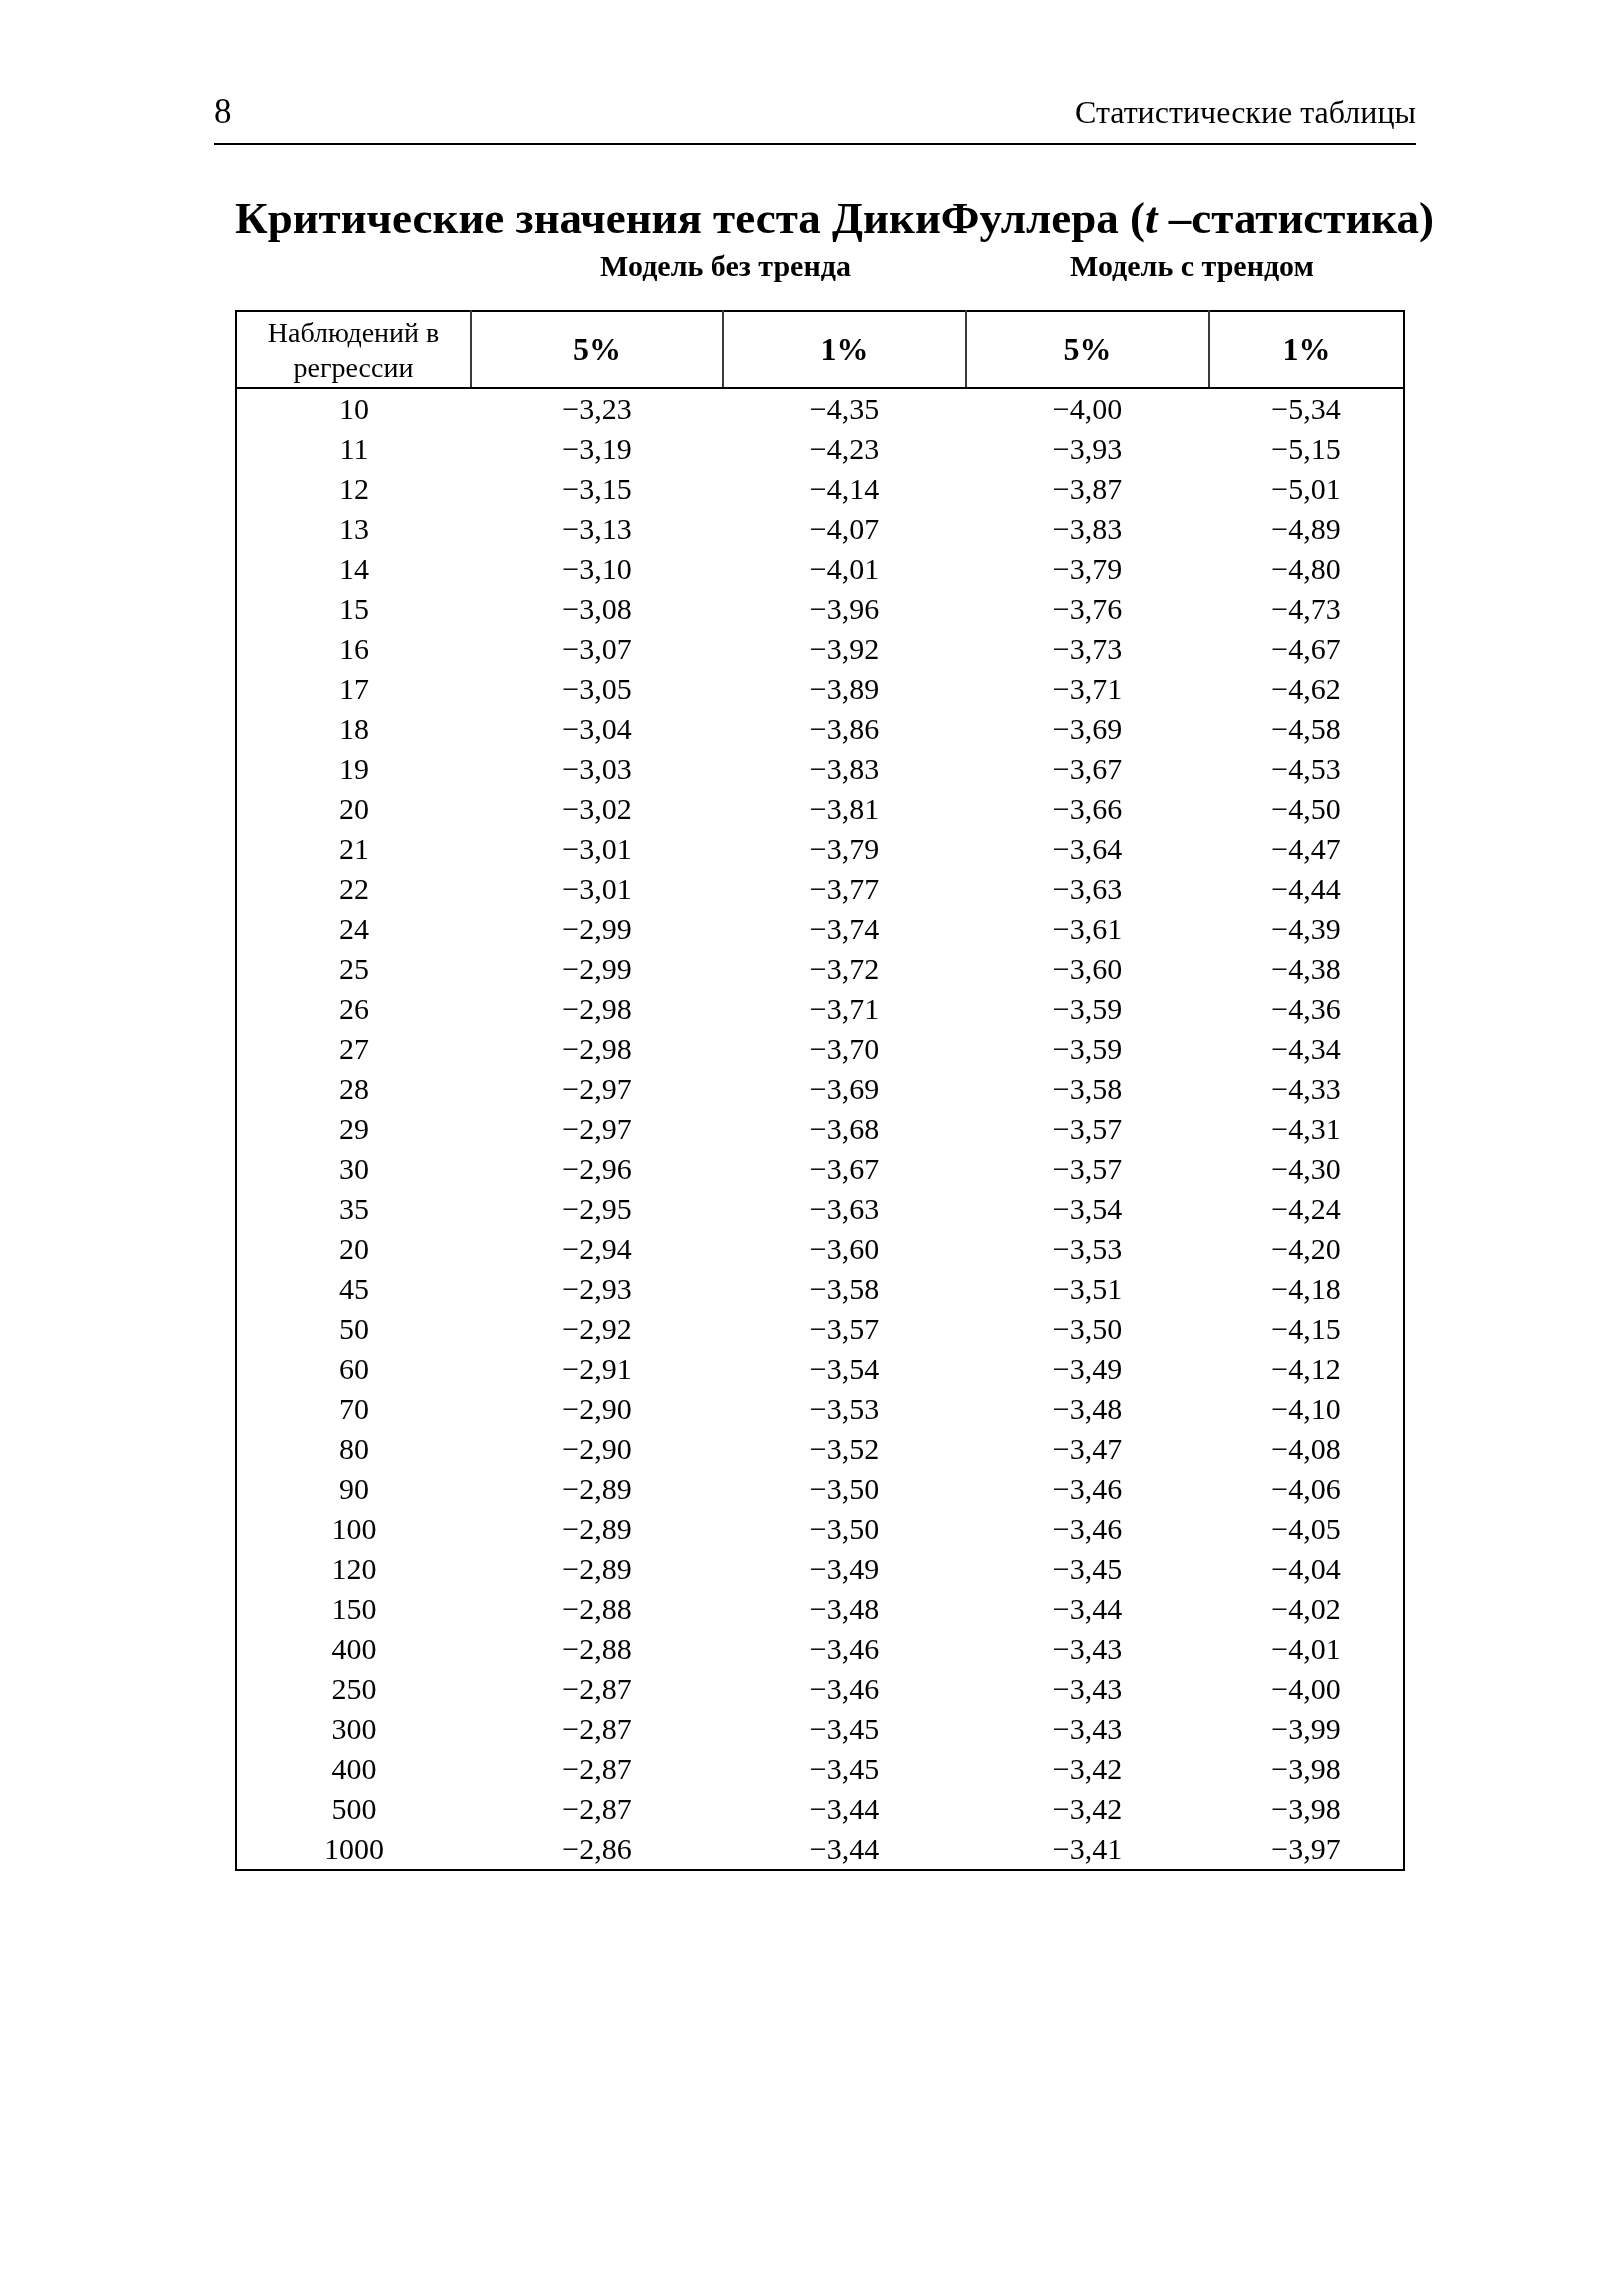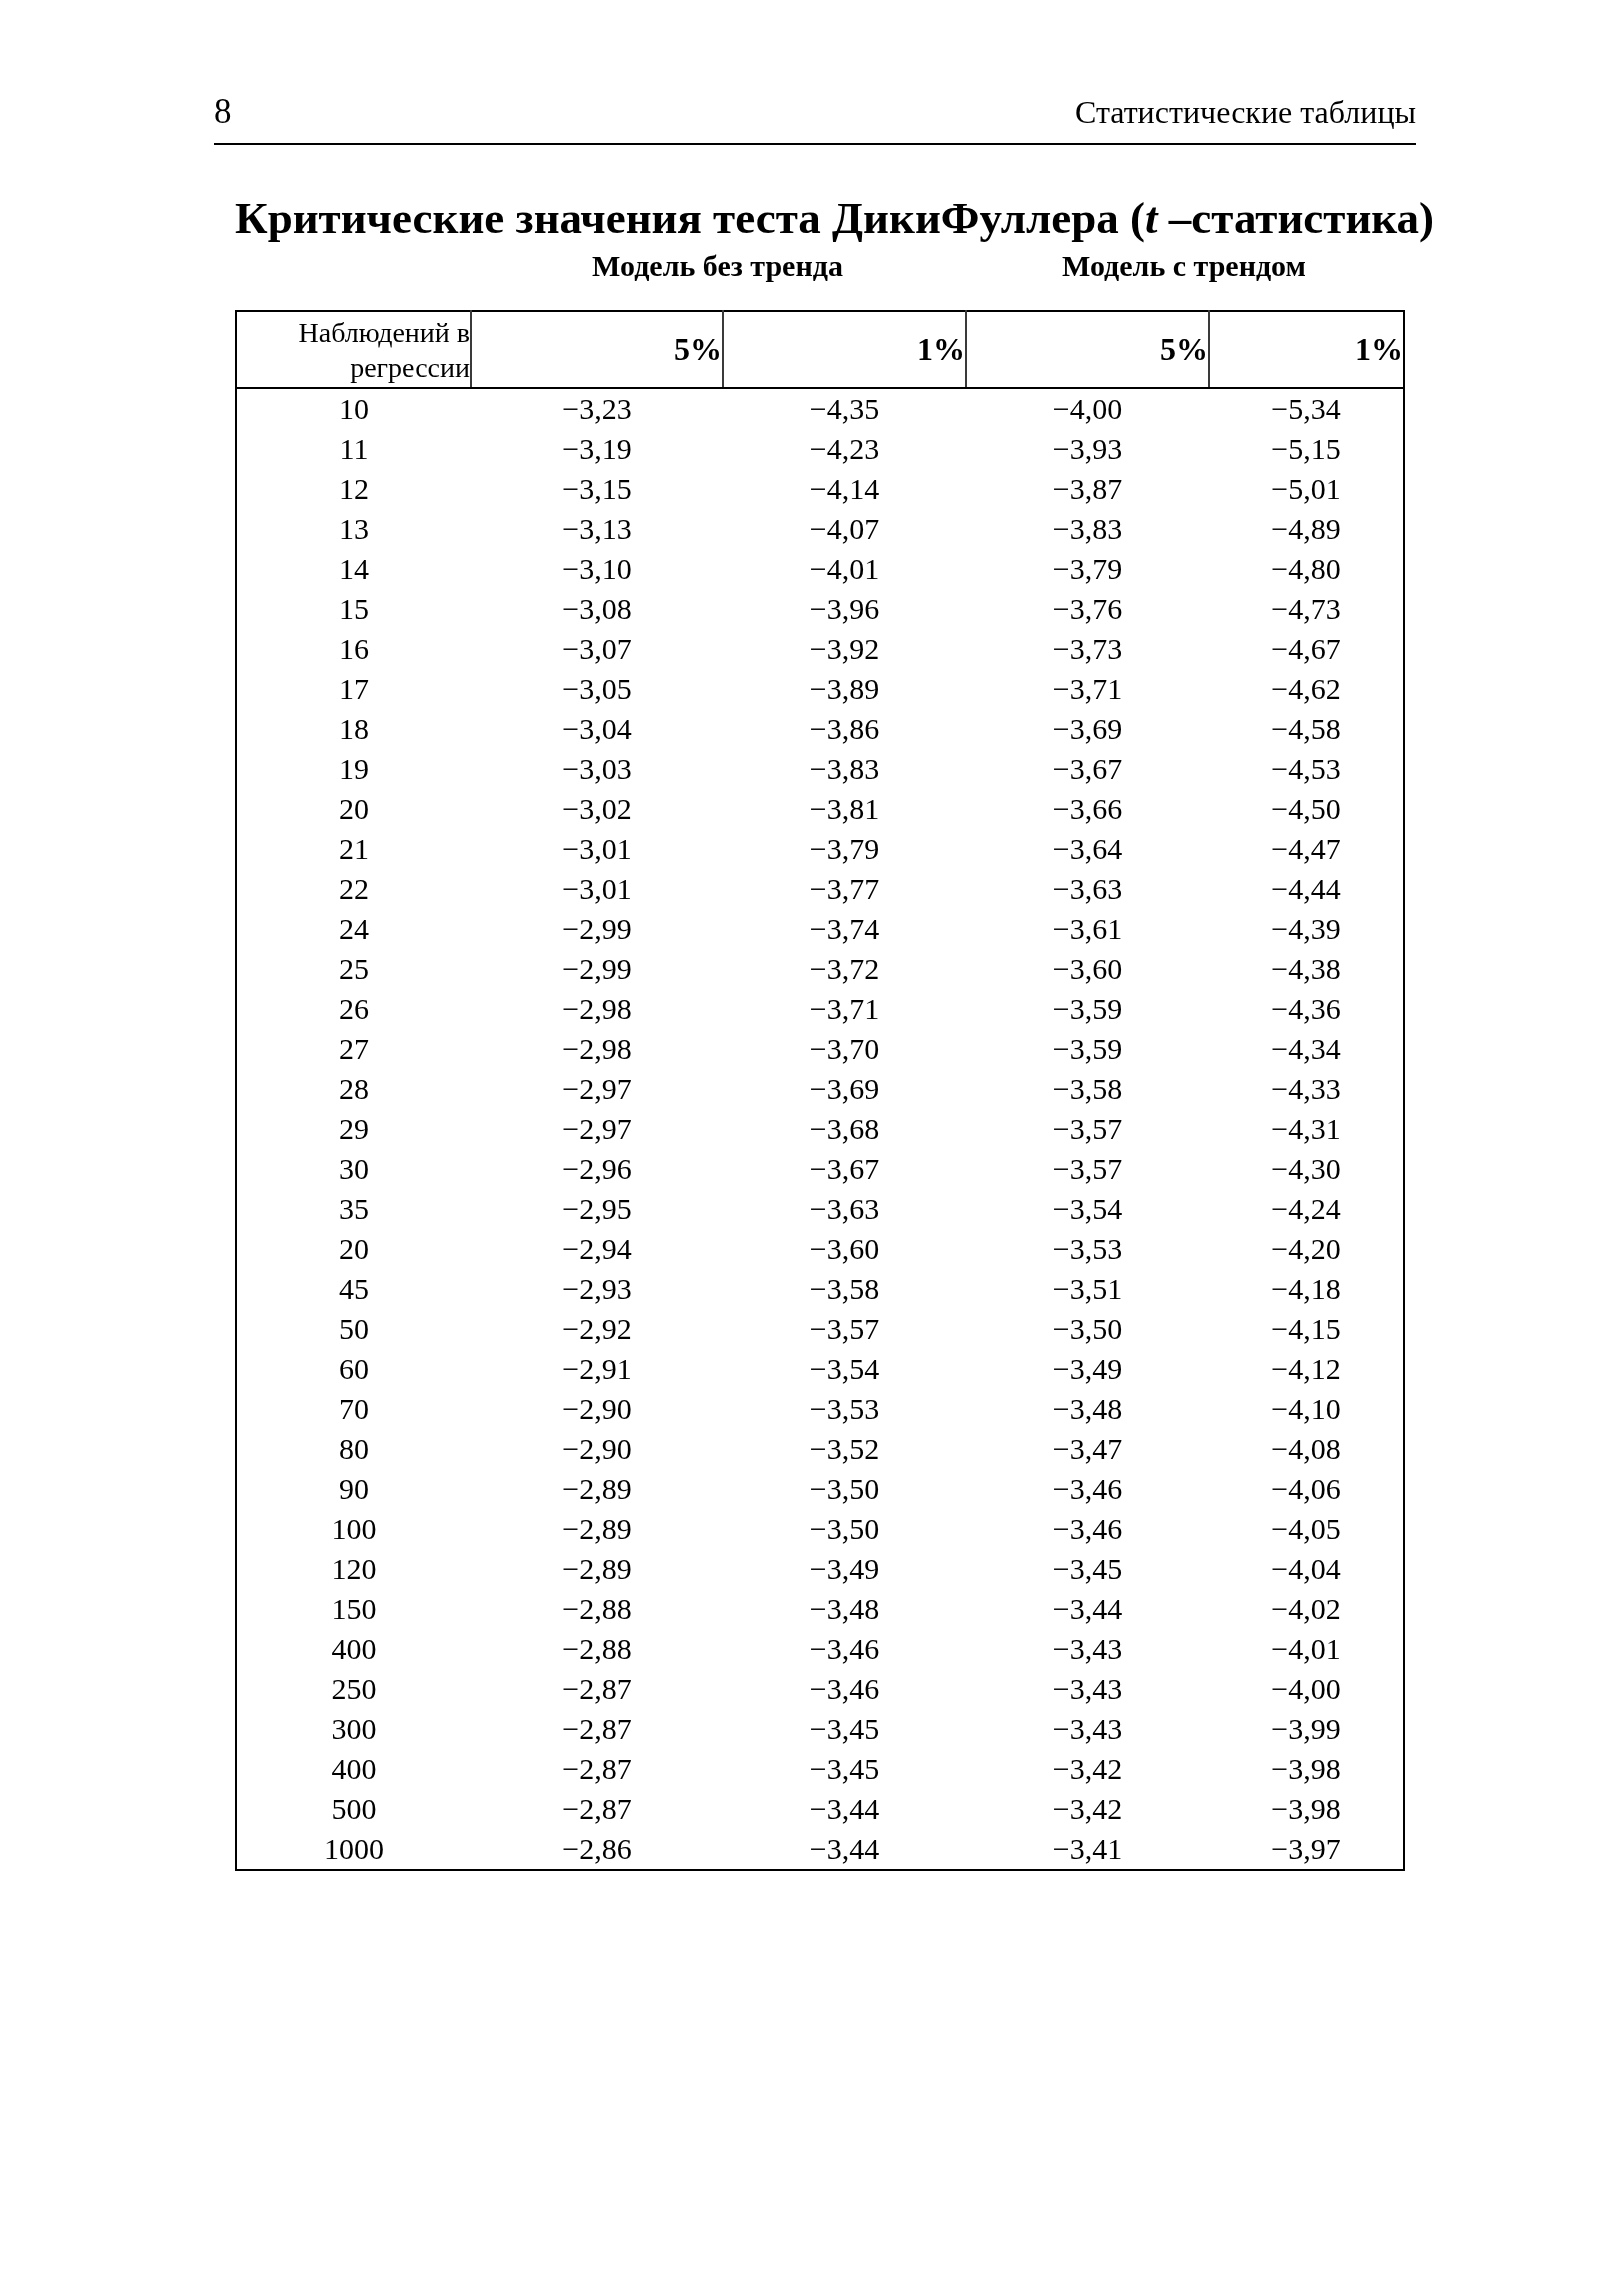--- a/index.html
+++ b/index.html
@@ -31,21 +31,21 @@
     top: 192px;
     width: 1168px;
     text-align: center;
     font-size: 45px;
     font-weight: bold;
     white-space: nowrap;
   }
   .doc-title .t-var { font-style: italic; }
   .group-headers {
     position: absolute;
-    left: 235px;
+    left: 243px;
     top: 249px;
     width: 1168px;
     display: flex;
   }
   .group-spacer { width: 235px; }
   .group-cell {
     font-size: 30px;
     font-weight: bold;
     text-align: center;
   }
@@ -56,21 +56,21 @@
     left: 235px;
     top: 310px;
     width: 1168px;
     border-collapse: collapse;
     table-layout: fixed;
     border: 2.9px solid #000;
   }
   .df-table thead th {
     height: 75px;
     vertical-align: middle;
-    text-align: right;
+    text-align: center;
     border-bottom: 2px solid #000;
     font-weight: normal;
     padding: 0;
   }
   .df-table thead th + th { border-left: 2px solid #3a3a3a; }
   .obs-header { font-size: 28px; line-height: 1.25; }
   .pct-header { font-size: 32px; font-weight: bold !important; }
   .df-table tbody td {
     height: 40px;
     padding: 0;

